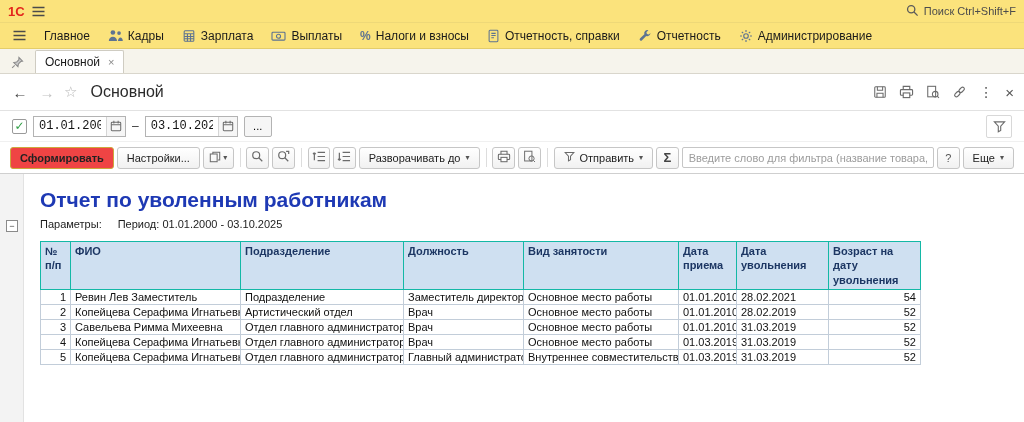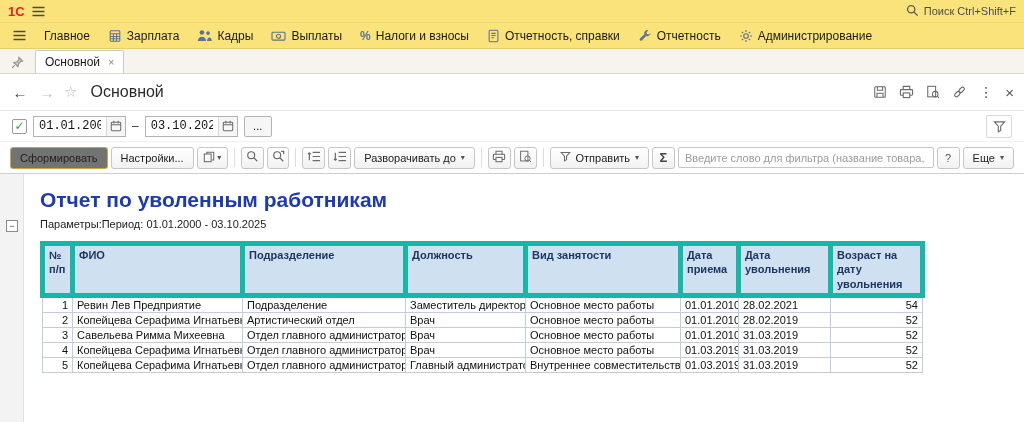--- a/index.html
+++ b/index.html
@@ -46,38 +46,38 @@
   .date-input { border:none; outline:none; width:72px; font-size:12px; padding:0 5px; font-family:Liberation Mono, monospace; color:#111; }
   .cal-btn { width:19px; height:100%; border-left:1px solid #d5d5d5; display:inline-flex; align-items:center; justify-content:center; background:#f6f6f6; cursor:pointer; }
   .range-dash { color:#333; }
   .dots-btn { border:1px solid #b3b3b3; border-radius:2px; height:21px; width:28px; background:#f6f6f6; font-size:11px; cursor:pointer; font-family:inherit; }
   .f-spacer { flex:1; }
   .funnel-btn { border:1px solid #d8d8d8; border-radius:2px; width:26px; height:23px; background:#fff; display:inline-flex; align-items:center; justify-content:center; cursor:pointer; }
 
   
   .actionrow { height:32px; background:#fff; border-bottom:1px solid #cfcfcf; display:flex; align-items:center; gap:3px; padding:0 10px; font-size:11px; flex:0 0 auto; }
   .btn { height:22px; display:inline-flex; align-items:center; gap:5px; padding:0 9px; border:1px solid #c6c6c6; background:linear-gradient(#fff,#f1f1f1); border-radius:3px; font-size:11px; font-family:inherit; cursor:pointer; color:#222; white-space:nowrap; }
-  .btn-primary { background:#737373; border-color:#cda83c; font-weight:normal; }
+  .btn-primary { background:#ef4444; border-color:#cda83c; font-weight:bold; }
   .iconbtn { width:25px; height:22px; display:inline-flex; align-items:center; justify-content:center; gap:2px; border:1px solid #c6c6c6; background:linear-gradient(#fff,#f1f1f1); border-radius:3px; color:#555; cursor:pointer; font-family:inherit; font-size:11px; }
   .iconbtn.wide { width:34px; }
   .caret { font-size:8px; color:#555; }
   .sigma { font-size:13px; font-weight:bold; color:#444; }
   .sep { width:1px; height:19px; background:#ddd; margin:0 3px; }
   .filter-input { height:21px; width:280px; border:1px solid #c6c6c6; border-radius:2px; font-size:11px; padding:0 6px; color:#333; font-family:inherit; outline:none; }
   .filter-input::placeholder { color:#9c9c9c; }
 
   
   .report { flex:1; display:flex; background:#fff; overflow:hidden; }
   .gutter { width:24px; background:#f3f3f3; border-right:1px solid #e2e2e2; position:relative; flex:0 0 auto; }
   .collapse-box { position:absolute; top:46px; left:6px; width:12px; height:12px; border:1px solid #8a8a8a; background:#fff; font-size:9px; line-height:10px; text-align:center; color:#444; cursor:pointer; }
   .content { flex:1; padding:14px 16px 0; overflow:hidden; }
   .report-title { color:#1e39b4; font-size:21px; font-weight:bold; margin-bottom:6px; }
-  .params { font-size:11px; color:#1c1c1c; display:flex; margin-bottom:11px; }
+  .params { font-size:11px; color:#1c1c1c; display:flex; gap:16px; margin-bottom:11px; }
   table.rpt { border-collapse:collapse; table-layout:fixed; width:880px; font-size:11px; }
-  .rpt th { background:#cfe0f1; border:5px solid #14b8a6; color:#1c3663; font-weight:bold; text-align:left; vertical-align:top; padding:2px 4px; line-height:1.3; }
+  .rpt th { background:#cfe0f1; border:1px solid #14b8a6; color:#1c3663; font-weight:bold; text-align:left; vertical-align:top; padding:2px 4px; line-height:1.3; }
   .rpt td { border:1px solid #c2cdd9; padding:1px 4px; height:15px; white-space:nowrap; overflow:hidden; color:#111; }
   .rpt td.num { text-align:right; }
 </style>
 </head>
 <body>
 
 <div class="app">
 
   <header class="titlebar">
     <span class="logo">1С</span>
@@ -101,37 +101,37 @@
     <span class="menu-toggle">
       <svg width="13" height="11" viewBox="0 0 13 11">
           <path d="M.5 1.5h12M.5 5.5h12M.5 9.5h12" stroke="#4a4a4a" stroke-width="1.5" fill="none"></path>
         </svg>
     </span>
     <div class="menu-item">
       <span>Главное</span>
     </div>
     <div class="menu-item">
       <span class="mi-icon">
-        <svg width="14" height="14" viewBox="0 0 16 16" fill="none" stroke="#5d7391" stroke-width="1.2">
-            <rect x="2.5" y="2" width="11" height="12" rx="1"></rect>
-            <path d="M2.5 5.5h11M6.2 5.5V14M9.8 5.5V14M2.5 8.5h11M2.5 11.2h11"></path>
-          </svg>
-      </span>
-      <span>Зарплата</span>
-    </div>
-    <div class="menu-item">
-      <span class="mi-icon">
         <svg width="15" height="13" viewBox="0 0 16 14" fill="#5d7391">
             <circle cx="5.2" cy="3.8" r="2.5"></circle>
             <path d="M.8 13c0-3 2-4.7 4.4-4.7 2.5 0 4.4 1.7 4.4 4.7z"></path>
             <circle cx="11.8" cy="4.4" r="2"></circle>
             <path d="M10.6 13c.2-2.5 1.5-3.9 2.7-3.9 1.4 0 2.4 1.4 2.6 3.9z"></path>
           </svg>
       </span>
       <span>Кадры</span>
+    </div>
+    <div class="menu-item">
+      <span class="mi-icon">
+        <svg width="14" height="14" viewBox="0 0 16 16" fill="none" stroke="#5d7391" stroke-width="1.2">
+            <rect x="2.5" y="2" width="11" height="12" rx="1"></rect>
+            <path d="M2.5 5.5h11M6.2 5.5V14M9.8 5.5V14M2.5 8.5h11M2.5 11.2h11"></path>
+          </svg>
+      </span>
+      <span>Зарплата</span>
     </div>
     <div class="menu-item">
       <span class="mi-icon">
         <svg width="15" height="13" viewBox="0 0 16 14" fill="none" stroke="#5d7391" stroke-width="1.2">
             <rect x="1" y="3.5" width="14" height="8.5" rx="1"></rect>
             <circle cx="8" cy="7.8" r="2.2"></circle>
           </svg>
       </span>
       <span>Выплаты</span>
     </div>
@@ -368,21 +368,21 @@
               <th>Должность</th>
               <th>Вид занятости</th>
               <th>Дата приема</th>
               <th>Дата увольнения</th>
               <th>Возраст на дату увольнения</th>
             </tr>
         </thead>
         <tbody>
             <tr>
               <td class="num">1</td>
-              <td>Ревин Лев Предприятие</td>
+              <td>Ревин Лев Заместитель</td>
               <td>Подразделение</td>
               <td>Заместитель директора</td>
               <td>Основное место работы</td>
               <td>01.01.2010</td>
               <td>28.02.2021</td>
               <td class="num">54</td>
             </tr>
             <tr>
               <td class="num">2</td>
               <td>Копейцева Серафима Игнатьевна</td>

